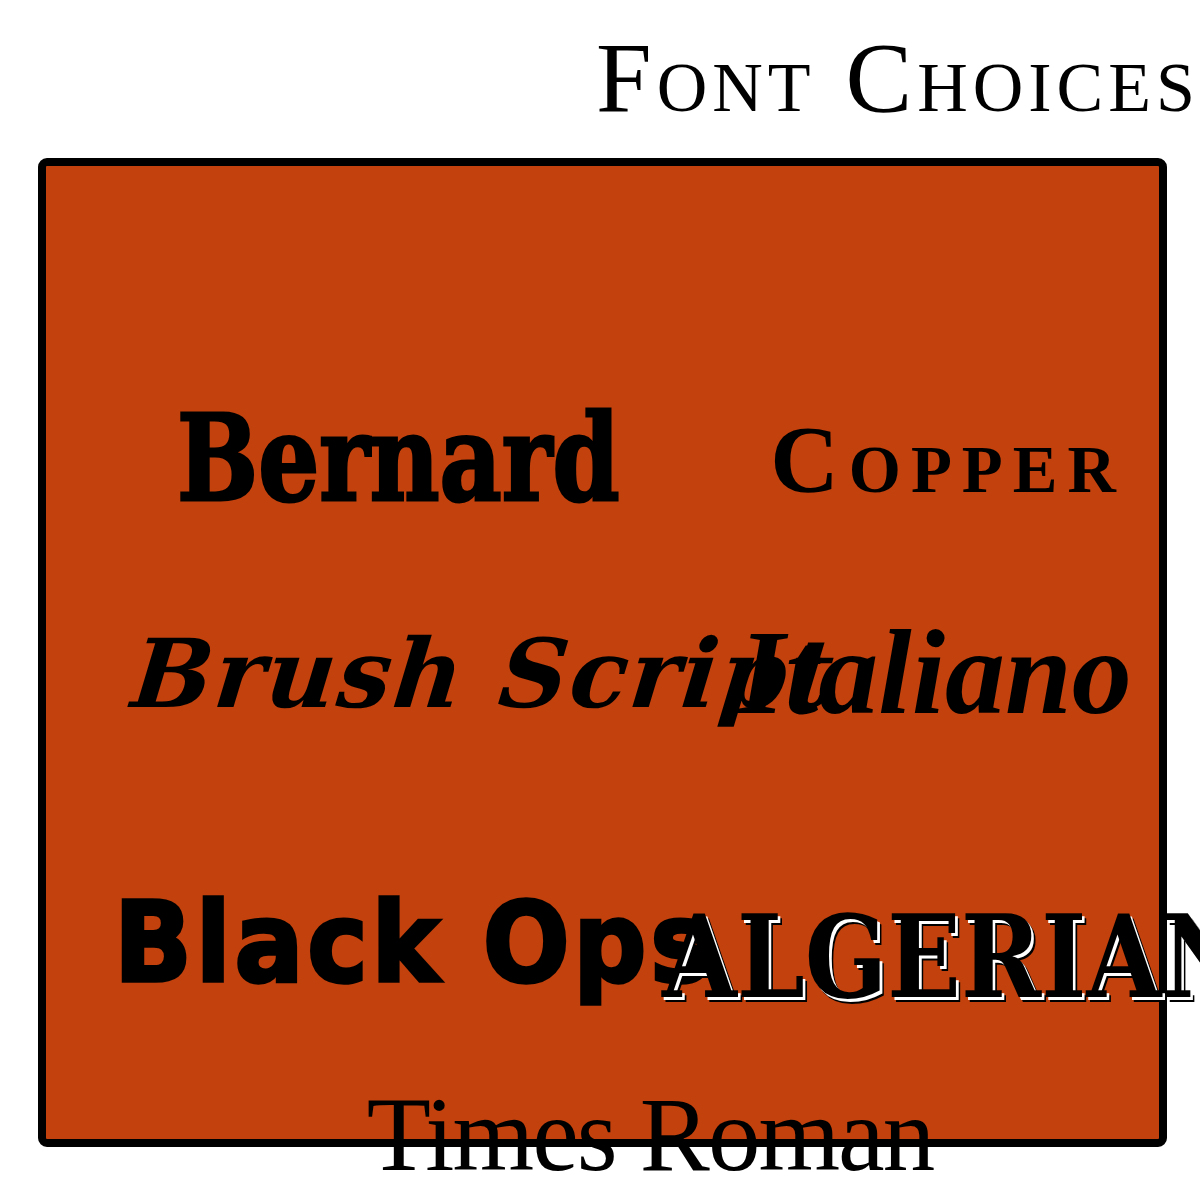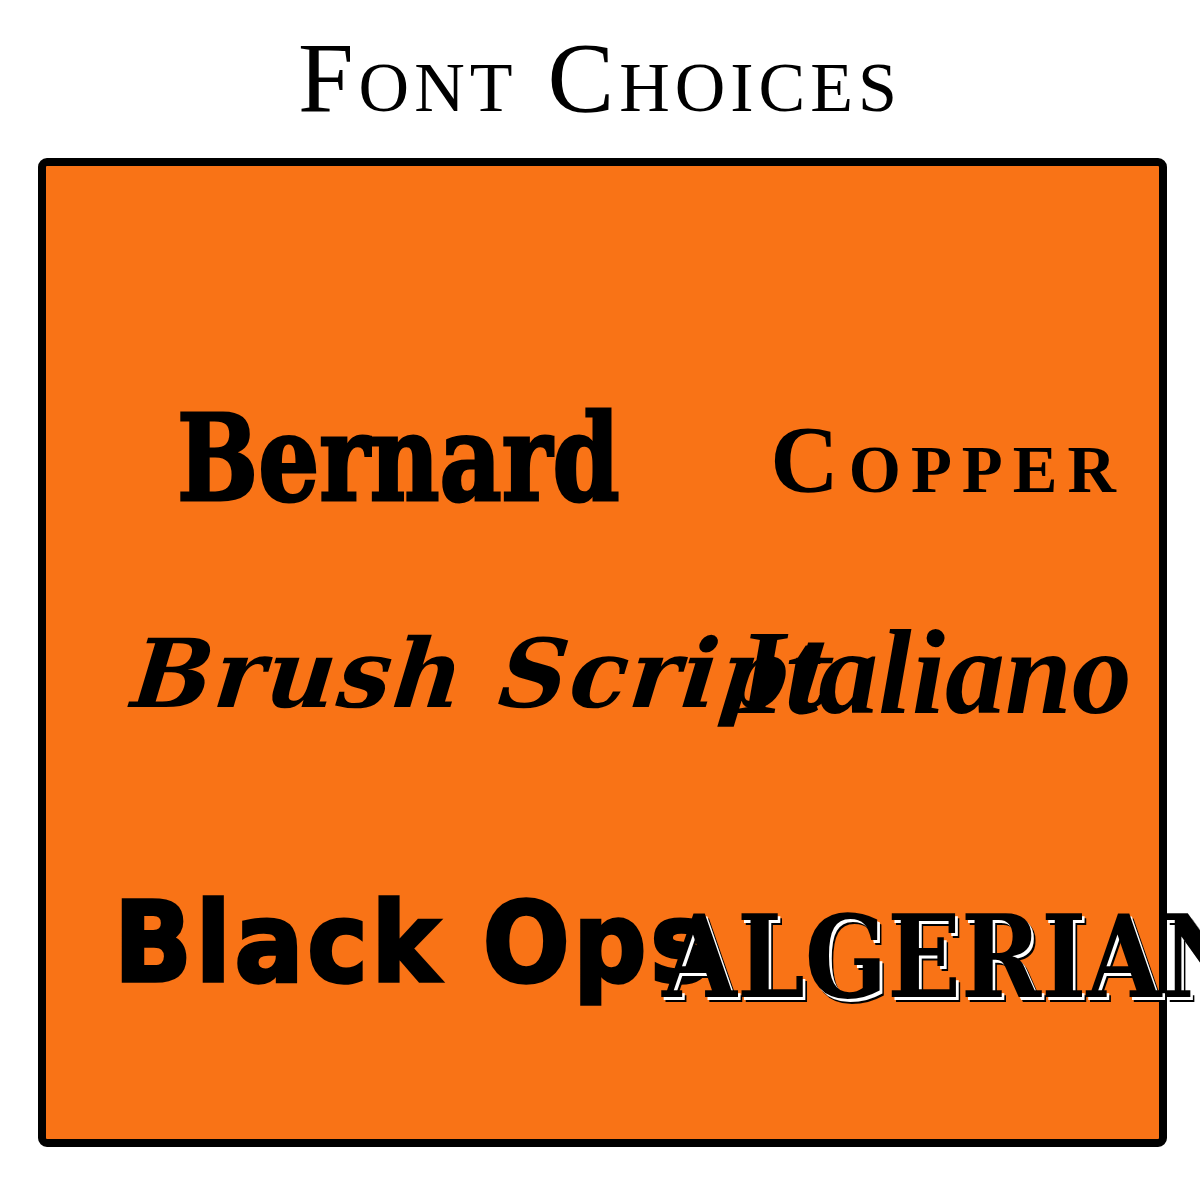--- a/index.html
+++ b/index.html
@@ -17,41 +17,41 @@
     color: #000000;
   }
 
   
   .title {
     position: absolute;
     top: 28px;
     left: 0;
     right: 0;
     margin: 0;
-    text-align: center;
+    text-align: right;
     font-family: "Liberation Serif", serif;
     font-weight: 400;
     font-size: 100px;
     line-height: 1;
     font-variant: small-caps;
     letter-spacing: 5px;
     white-space: nowrap;
   }
 
   
   .box {
     position: absolute;
     left: 38px;
     top: 158px;
     width: 1129px;
     height: 989px;
     border: 8px solid #000000;
     border-radius: 9px;
     box-sizing: border-box;
-    background: #f97316;
+    background: #c2410c;
   }
 
   .sample {
     position: absolute;
     line-height: 1;
     white-space: nowrap;
     color: #000000;
   }
 
   
@@ -153,15 +153,16 @@
     <div class="sample s-copper">Copper</div>
 
     <div class="sample s-brush">Brush Script</div>
 
     <div class="sample s-italiano">Italiano</div>
 
     <div class="sample s-blackops">Black Ops</div>
 
     <div class="sample s-algerian">ALGERIAN</div>
 
+    <div class="sample s-times">Times Roman</div>
 
   </div>
 </div>
 
 </body></html>

